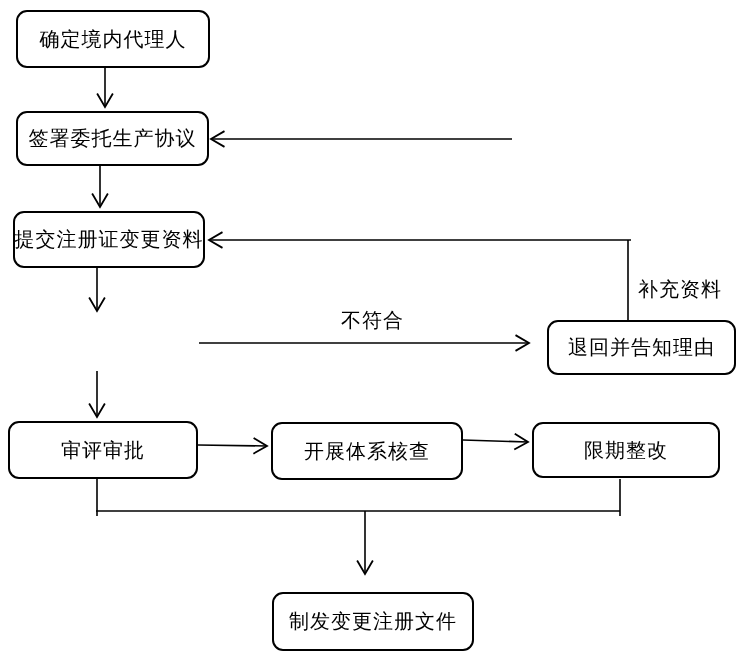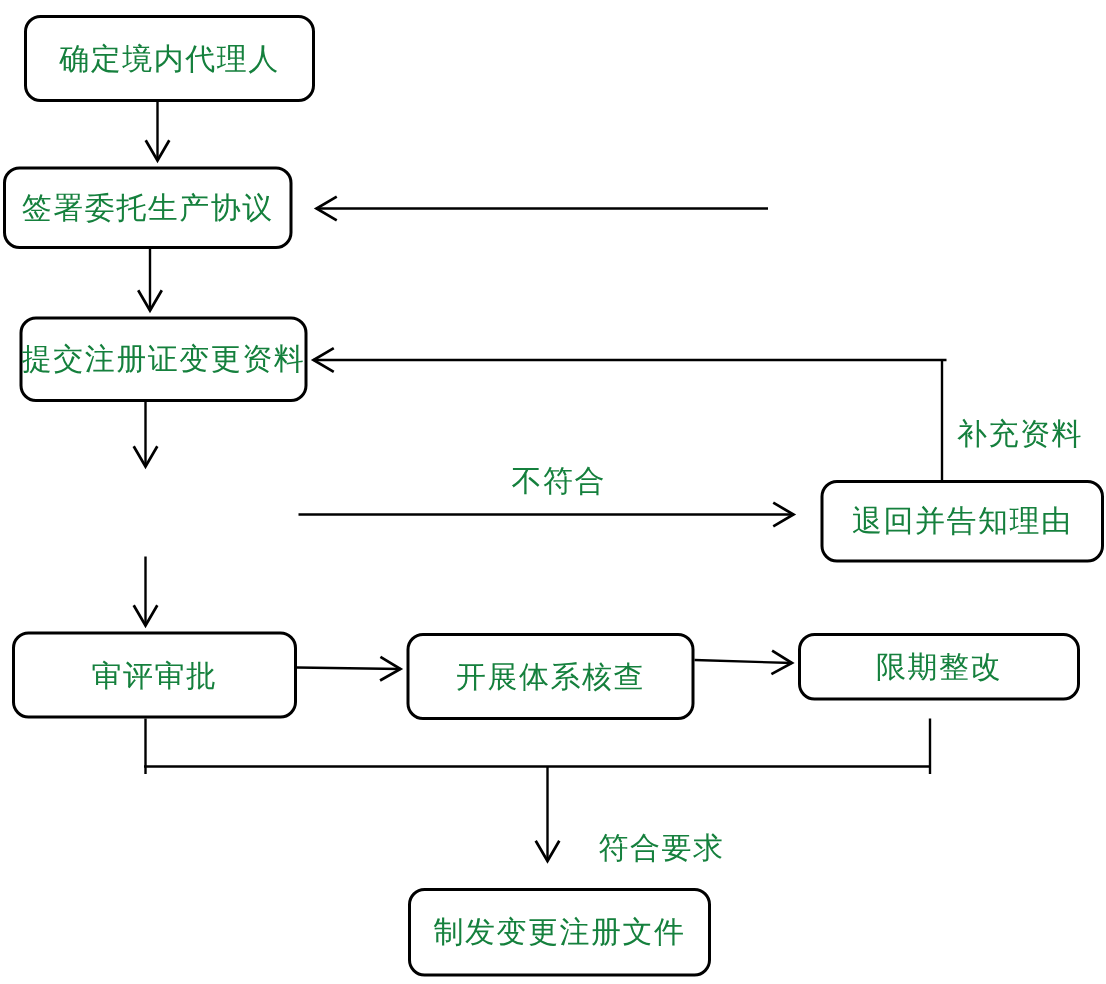--- a/index.html
+++ b/index.html
@@ -6,21 +6,21 @@
     margin: 0;
     padding: 0;
     background: #ffffff;
   }
   #canvas {
     position: relative;
     width: 737px;
     height: 656px;
     background: #ffffff;
     font-family: "DejaVu Serif", "Liberation Serif", serif;
-    color: #15803d;
+    color: #000000;
     overflow: hidden;
   }
   #edges {
     position: absolute;
     left: 0;
     top: 0;
     width: 737px;
     height: 656px;
   }
   .node {
@@ -39,28 +39,28 @@
   }
   .edge-label {
     position: absolute;
     font-size: 20px;
     letter-spacing: 1px;
     white-space: nowrap;
     background: #ffffff;
   }
   
   #n0  { left: 16px;  top: 10px;  width: 194px; height: 58px; }
-  #n1  { left: 2px;  top: 111px; width: 193px; height: 55px; }
+  #n1  { left: 16px;  top: 111px; width: 193px; height: 55px; }
   #n2  { left: 512px; top: 113px; width: 213px; height: 57px; }
   #n3  { left: 13px;  top: 211px; width: 192px; height: 57px; }
   #n4  { left: 13px;  top: 315px; width: 186px; height: 56px; }
   #n5  { left: 533px; top: 320px; width: 189px; height: 55px; margin-left: 14px; }
   #n6  { left: 8px;   top: 421px; width: 190px; height: 58px; }
   #n7  { left: 271px; top: 422px; width: 192px; height: 58px; }
-  #n8  { left: 532px; top: 422px; width: 188px; height: 45px; }
+  #n8  { left: 532px; top: 422px; width: 188px; height: 56px; }
   #n9  { left: 272px; top: 592px; width: 202px; height: 59px; }
   
   #lbl-non-compliant      { left: 341px; top: 307px; }
   #lbl-supplementary      { left: 638px; top: 276px; }
   #lbl-meets-requirements { left: 399px; top: 552px; }
 </style>
 </head>
 <body>
 
 <div id="canvas">
@@ -102,15 +102,14 @@
   <div class="node" id="n1">签署委托生产协议</div>
   <div class="node" id="n3">提交注册证变更资料</div>
   <div class="node" id="n5">退回并告知理由</div>
   <div class="node" id="n6">审评审批</div>
   <div class="node" id="n7">开展体系核查</div>
   <div class="node" id="n8">限期整改</div>
   <div class="node" id="n9">制发变更注册文件</div>
 
   <div class="edge-label" id="lbl-non-compliant">不符合</div>
   <div class="edge-label" id="lbl-supplementary">补充资料</div>
-  <div class="edge-label" id="lbl-meets-requirements">符合要求</div>
 
 </div>
 
 </body></html>

